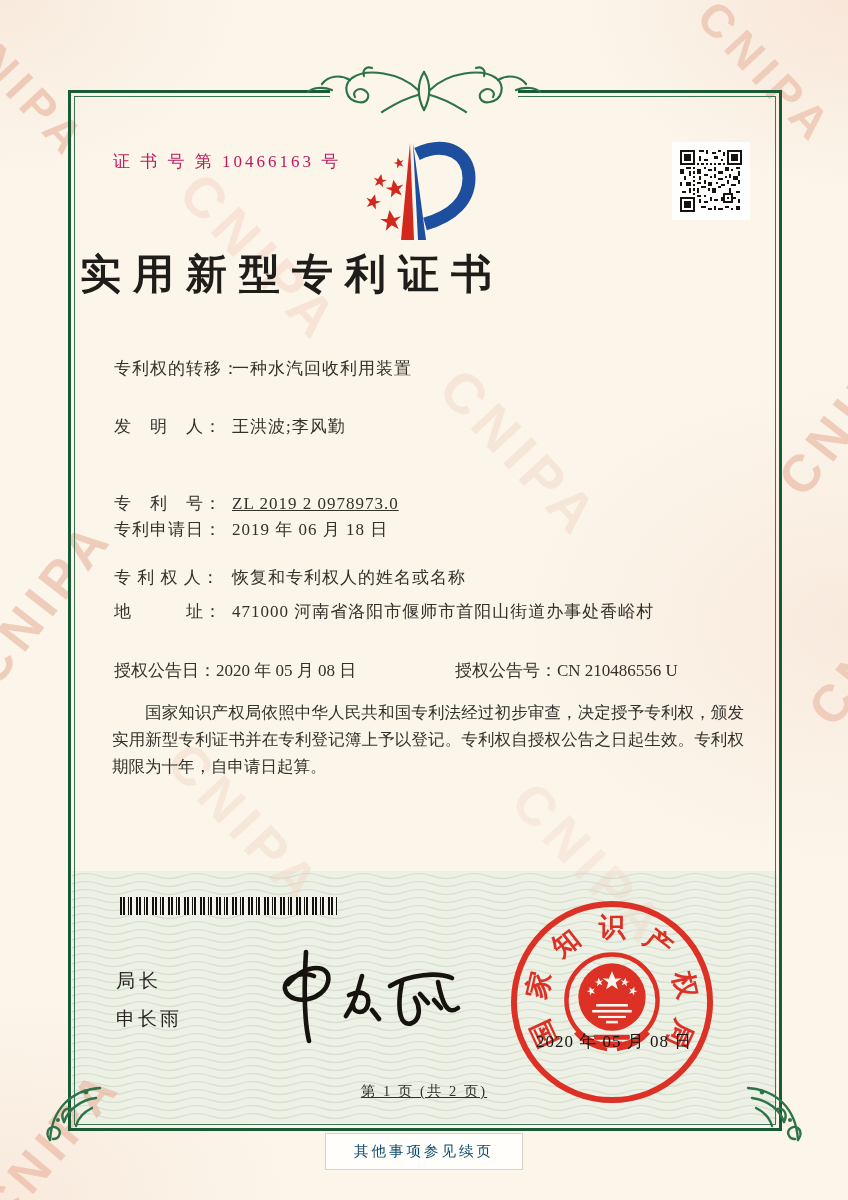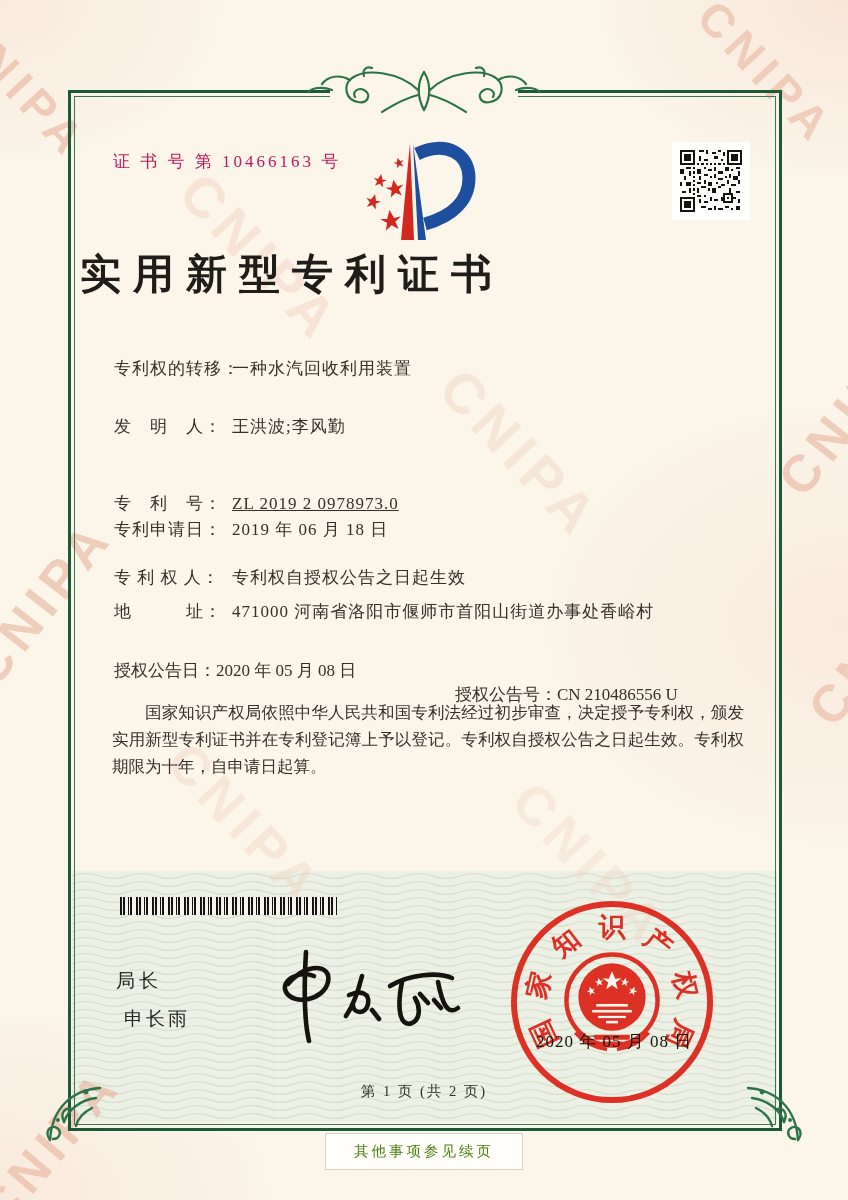--- a/index.html
+++ b/index.html
@@ -47,39 +47,39 @@
   .qr svg{width:62px;height:62px;}
 
   .title{position:absolute;left:68px;top:247px;width:712px;
     font-size:41px;font-weight:700;letter-spacing:12px;text-indent:12px;color:#1f1d1a;}
 
   .fields{position:absolute;left:114px;top:0;width:640px;font-size:17px;color:#34302a;}
   .frow{position:absolute;left:0;white-space:nowrap;}
   .frow .lbl{display:inline-block;width:118px;letter-spacing:1px;}
   .frow .val{letter-spacing:1px;}
   .r1{top:357px;} .r2{top:415px;} .r3{top:492px;text-decoration:underline;} .r4{top:518px;} .r5{top:566px;} .r6{top:600px;} .r7{top:659px;width:640px;}
-  .grant-b{position:absolute;left:341px;top:0;margin-top:24px;}
+  .grant-b{position:absolute;left:341px;top:0;}
 
   .paras{position:absolute;left:112px;top:700px;width:632px;}
   .paras p{margin:0;font-size:16.5px;line-height:1.63;text-align:justify;text-indent:2em;color:#33302b;}
 
   .barcode{position:absolute;left:120px;top:897px;width:218px;height:18px;z-index:4;
     background:repeating-linear-gradient(90deg,#15130f 0 2px,#f5f4ef 2px 3px,#15130f 3px 5px,#f5f4ef 5px 8px,#15130f 8px 9px,#f5f4ef 9px 10px,#15130f 10px 12px,#f5f4ef 12px 16px);}
 
   .signer-title{position:absolute;left:116px;top:968px;font-size:19px;letter-spacing:4px;color:#262320;}
-  .signer-name{position:absolute;left:116px;top:1006px;font-size:19px;letter-spacing:3px;color:#262320;margin-left:8px;}
+  .signer-name{position:absolute;left:116px;top:1006px;font-size:19px;letter-spacing:3px;color:#262320;}
   .signature{position:absolute;left:248px;top:948px;width:230px;height:96px;z-index:5;}
 
   .seal{position:absolute;left:508px;top:898px;width:208px;height:208px;z-index:5;opacity:.93;}
   .seal-date{position:absolute;left:524px;top:1030px;width:180px;text-align:center;font-size:17px;
     letter-spacing:1px;color:#17150f;z-index:6;}
 
-  .page-num{position:absolute;left:68px;top:1082px;width:712px;text-align:center;font-size:14.5px;letter-spacing:2px;color:#33302b;z-index:5;}
+  .page-num{position:absolute;left:68px;top:1082px;width:712px;text-align:center;font-size:14.5px;letter-spacing:2px;color:#33302b;z-index:5;text-decoration:underline;}
   .cont-note{position:absolute;left:424px;top:1133px;transform:translateX(-50%);
-    background:#fffefb;border:1px solid #d9d1c1;padding:8px 28px;font-size:14.5px;letter-spacing:3px;color:#4d7c0f;z-index:5;}
+    background:#fffefb;border:1px solid #d9d1c1;padding:8px 28px;font-size:14.5px;letter-spacing:3px;color:#0c4a6e;z-index:5;}
 </style>
 </head>
 <body>
 
 <div class="band">
   <svg width="705" height="252" viewBox="0 0 712 252" preserveAspectRatio="none">
     <path id="wave-path" d="M0 5 q14 -5 28 0 q14 5 28 0 q14 -5 28 0 q14 5 28 0 q14 -5 28 0 q14 5 28 0 q14 -5 28 0 q14 5 28 0 q14 -5 28 0 q14 5 28 0 q14 -5 28 0 q14 5 28 0 q14 -5 28 0 q14 5 28 0 q14 -5 28 0 q14 5 28 0 q14 -5 28 0 q14 5 28 0 q14 -5 28 0 q14 5 28 0 q14 -5 28 0 q14 5 28 0 q14 -5 28 0 q14 5 28 0 q14 -5 28 0 q14 5 28 0M0 13 q14 -5 28 0 q14 5 28 0 q14 -5 28 0 q14 5 28 0 q14 -5 28 0 q14 5 28 0 q14 -5 28 0 q14 5 28 0 q14 -5 28 0 q14 5 28 0 q14 -5 28 0 q14 5 28 0 q14 -5 28 0 q14 5 28 0 q14 -5 28 0 q14 5 28 0 q14 -5 28 0 q14 5 28 0 q14 -5 28 0 q14 5 28 0 q14 -5 28 0 q14 5 28 0 q14 -5 28 0 q14 5 28 0 q14 -5 28 0 q14 5 28 0M0 21 q14 -5 28 0 q14 5 28 0 q14 -5 28 0 q14 5 28 0 q14 -5 28 0 q14 5 28 0 q14 -5 28 0 q14 5 28 0 q14 -5 28 0 q14 5 28 0 q14 -5 28 0 q14 5 28 0 q14 -5 28 0 q14 5 28 0 q14 -5 28 0 q14 5 28 0 q14 -5 28 0 q14 5 28 0 q14 -5 28 0 q14 5 28 0 q14 -5 28 0 q14 5 28 0 q14 -5 28 0 q14 5 28 0 q14 -5 28 0 q14 5 28 0M0 29 q14 -5 28 0 q14 5 28 0 q14 -5 28 0 q14 5 28 0 q14 -5 28 0 q14 5 28 0 q14 -5 28 0 q14 5 28 0 q14 -5 28 0 q14 5 28 0 q14 -5 28 0 q14 5 28 0 q14 -5 28 0 q14 5 28 0 q14 -5 28 0 q14 5 28 0 q14 -5 28 0 q14 5 28 0 q14 -5 28 0 q14 5 28 0 q14 -5 28 0 q14 5 28 0 q14 -5 28 0 q14 5 28 0 q14 -5 28 0 q14 5 28 0M0 37 q14 -5 28 0 q14 5 28 0 q14 -5 28 0 q14 5 28 0 q14 -5 28 0 q14 5 28 0 q14 -5 28 0 q14 5 28 0 q14 -5 28 0 q14 5 28 0 q14 -5 28 0 q14 5 28 0 q14 -5 28 0 q14 5 28 0 q14 -5 28 0 q14 5 28 0 q14 -5 28 0 q14 5 28 0 q14 -5 28 0 q14 5 28 0 q14 -5 28 0 q14 5 28 0 q14 -5 28 0 q14 5 28 0 q14 -5 28 0 q14 5 28 0M0 45 q14 -5 28 0 q14 5 28 0 q14 -5 28 0 q14 5 28 0 q14 -5 28 0 q14 5 28 0 q14 -5 28 0 q14 5 28 0 q14 -5 28 0 q14 5 28 0 q14 -5 28 0 q14 5 28 0 q14 -5 28 0 q14 5 28 0 q14 -5 28 0 q14 5 28 0 q14 -5 28 0 q14 5 28 0 q14 -5 28 0 q14 5 28 0 q14 -5 28 0 q14 5 28 0 q14 -5 28 0 q14 5 28 0 q14 -5 28 0 q14 5 28 0M0 53 q14 -5 28 0 q14 5 28 0 q14 -5 28 0 q14 5 28 0 q14 -5 28 0 q14 5 28 0 q14 -5 28 0 q14 5 28 0 q14 -5 28 0 q14 5 28 0 q14 -5 28 0 q14 5 28 0 q14 -5 28 0 q14 5 28 0 q14 -5 28 0 q14 5 28 0 q14 -5 28 0 q14 5 28 0 q14 -5 28 0 q14 5 28 0 q14 -5 28 0 q14 5 28 0 q14 -5 28 0 q14 5 28 0 q14 -5 28 0 q14 5 28 0M0 61 q14 -5 28 0 q14 5 28 0 q14 -5 28 0 q14 5 28 0 q14 -5 28 0 q14 5 28 0 q14 -5 28 0 q14 5 28 0 q14 -5 28 0 q14 5 28 0 q14 -5 28 0 q14 5 28 0 q14 -5 28 0 q14 5 28 0 q14 -5 28 0 q14 5 28 0 q14 -5 28 0 q14 5 28 0 q14 -5 28 0 q14 5 28 0 q14 -5 28 0 q14 5 28 0 q14 -5 28 0 q14 5 28 0 q14 -5 28 0 q14 5 28 0M0 69 q14 -5 28 0 q14 5 28 0 q14 -5 28 0 q14 5 28 0 q14 -5 28 0 q14 5 28 0 q14 -5 28 0 q14 5 28 0 q14 -5 28 0 q14 5 28 0 q14 -5 28 0 q14 5 28 0 q14 -5 28 0 q14 5 28 0 q14 -5 28 0 q14 5 28 0 q14 -5 28 0 q14 5 28 0 q14 -5 28 0 q14 5 28 0 q14 -5 28 0 q14 5 28 0 q14 -5 28 0 q14 5 28 0 q14 -5 28 0 q14 5 28 0M0 77 q14 -5 28 0 q14 5 28 0 q14 -5 28 0 q14 5 28 0 q14 -5 28 0 q14 5 28 0 q14 -5 28 0 q14 5 28 0 q14 -5 28 0 q14 5 28 0 q14 -5 28 0 q14 5 28 0 q14 -5 28 0 q14 5 28 0 q14 -5 28 0 q14 5 28 0 q14 -5 28 0 q14 5 28 0 q14 -5 28 0 q14 5 28 0 q14 -5 28 0 q14 5 28 0 q14 -5 28 0 q14 5 28 0 q14 -5 28 0 q14 5 28 0M0 85 q14 -5 28 0 q14 5 28 0 q14 -5 28 0 q14 5 28 0 q14 -5 28 0 q14 5 28 0 q14 -5 28 0 q14 5 28 0 q14 -5 28 0 q14 5 28 0 q14 -5 28 0 q14 5 28 0 q14 -5 28 0 q14 5 28 0 q14 -5 28 0 q14 5 28 0 q14 -5 28 0 q14 5 28 0 q14 -5 28 0 q14 5 28 0 q14 -5 28 0 q14 5 28 0 q14 -5 28 0 q14 5 28 0 q14 -5 28 0 q14 5 28 0M0 93 q14 -5 28 0 q14 5 28 0 q14 -5 28 0 q14 5 28 0 q14 -5 28 0 q14 5 28 0 q14 -5 28 0 q14 5 28 0 q14 -5 28 0 q14 5 28 0 q14 -5 28 0 q14 5 28 0 q14 -5 28 0 q14 5 28 0 q14 -5 28 0 q14 5 28 0 q14 -5 28 0 q14 5 28 0 q14 -5 28 0 q14 5 28 0 q14 -5 28 0 q14 5 28 0 q14 -5 28 0 q14 5 28 0 q14 -5 28 0 q14 5 28 0M0 101 q14 -5 28 0 q14 5 28 0 q14 -5 28 0 q14 5 28 0 q14 -5 28 0 q14 5 28 0 q14 -5 28 0 q14 5 28 0 q14 -5 28 0 q14 5 28 0 q14 -5 28 0 q14 5 28 0 q14 -5 28 0 q14 5 28 0 q14 -5 28 0 q14 5 28 0 q14 -5 28 0 q14 5 28 0 q14 -5 28 0 q14 5 28 0 q14 -5 28 0 q14 5 28 0 q14 -5 28 0 q14 5 28 0 q14 -5 28 0 q14 5 28 0M0 109 q14 -5 28 0 q14 5 28 0 q14 -5 28 0 q14 5 28 0 q14 -5 28 0 q14 5 28 0 q14 -5 28 0 q14 5 28 0 q14 -5 28 0 q14 5 28 0 q14 -5 28 0 q14 5 28 0 q14 -5 28 0 q14 5 28 0 q14 -5 28 0 q14 5 28 0 q14 -5 28 0 q14 5 28 0 q14 -5 28 0 q14 5 28 0 q14 -5 28 0 q14 5 28 0 q14 -5 28 0 q14 5 28 0 q14 -5 28 0 q14 5 28 0M0 117 q14 -5 28 0 q14 5 28 0 q14 -5 28 0 q14 5 28 0 q14 -5 28 0 q14 5 28 0 q14 -5 28 0 q14 5 28 0 q14 -5 28 0 q14 5 28 0 q14 -5 28 0 q14 5 28 0 q14 -5 28 0 q14 5 28 0 q14 -5 28 0 q14 5 28 0 q14 -5 28 0 q14 5 28 0 q14 -5 28 0 q14 5 28 0 q14 -5 28 0 q14 5 28 0 q14 -5 28 0 q14 5 28 0 q14 -5 28 0 q14 5 28 0M0 125 q14 -5 28 0 q14 5 28 0 q14 -5 28 0 q14 5 28 0 q14 -5 28 0 q14 5 28 0 q14 -5 28 0 q14 5 28 0 q14 -5 28 0 q14 5 28 0 q14 -5 28 0 q14 5 28 0 q14 -5 28 0 q14 5 28 0 q14 -5 28 0 q14 5 28 0 q14 -5 28 0 q14 5 28 0 q14 -5 28 0 q14 5 28 0 q14 -5 28 0 q14 5 28 0 q14 -5 28 0 q14 5 28 0 q14 -5 28 0 q14 5 28 0M0 133 q14 -5 28 0 q14 5 28 0 q14 -5 28 0 q14 5 28 0 q14 -5 28 0 q14 5 28 0 q14 -5 28 0 q14 5 28 0 q14 -5 28 0 q14 5 28 0 q14 -5 28 0 q14 5 28 0 q14 -5 28 0 q14 5 28 0 q14 -5 28 0 q14 5 28 0 q14 -5 28 0 q14 5 28 0 q14 -5 28 0 q14 5 28 0 q14 -5 28 0 q14 5 28 0 q14 -5 28 0 q14 5 28 0 q14 -5 28 0 q14 5 28 0M0 141 q14 -5 28 0 q14 5 28 0 q14 -5 28 0 q14 5 28 0 q14 -5 28 0 q14 5 28 0 q14 -5 28 0 q14 5 28 0 q14 -5 28 0 q14 5 28 0 q14 -5 28 0 q14 5 28 0 q14 -5 28 0 q14 5 28 0 q14 -5 28 0 q14 5 28 0 q14 -5 28 0 q14 5 28 0 q14 -5 28 0 q14 5 28 0 q14 -5 28 0 q14 5 28 0 q14 -5 28 0 q14 5 28 0 q14 -5 28 0 q14 5 28 0M0 149 q14 -5 28 0 q14 5 28 0 q14 -5 28 0 q14 5 28 0 q14 -5 28 0 q14 5 28 0 q14 -5 28 0 q14 5 28 0 q14 -5 28 0 q14 5 28 0 q14 -5 28 0 q14 5 28 0 q14 -5 28 0 q14 5 28 0 q14 -5 28 0 q14 5 28 0 q14 -5 28 0 q14 5 28 0 q14 -5 28 0 q14 5 28 0 q14 -5 28 0 q14 5 28 0 q14 -5 28 0 q14 5 28 0 q14 -5 28 0 q14 5 28 0M0 157 q14 -5 28 0 q14 5 28 0 q14 -5 28 0 q14 5 28 0 q14 -5 28 0 q14 5 28 0 q14 -5 28 0 q14 5 28 0 q14 -5 28 0 q14 5 28 0 q14 -5 28 0 q14 5 28 0 q14 -5 28 0 q14 5 28 0 q14 -5 28 0 q14 5 28 0 q14 -5 28 0 q14 5 28 0 q14 -5 28 0 q14 5 28 0 q14 -5 28 0 q14 5 28 0 q14 -5 28 0 q14 5 28 0 q14 -5 28 0 q14 5 28 0M0 165 q14 -5 28 0 q14 5 28 0 q14 -5 28 0 q14 5 28 0 q14 -5 28 0 q14 5 28 0 q14 -5 28 0 q14 5 28 0 q14 -5 28 0 q14 5 28 0 q14 -5 28 0 q14 5 28 0 q14 -5 28 0 q14 5 28 0 q14 -5 28 0 q14 5 28 0 q14 -5 28 0 q14 5 28 0 q14 -5 28 0 q14 5 28 0 q14 -5 28 0 q14 5 28 0 q14 -5 28 0 q14 5 28 0 q14 -5 28 0 q14 5 28 0M0 173 q14 -5 28 0 q14 5 28 0 q14 -5 28 0 q14 5 28 0 q14 -5 28 0 q14 5 28 0 q14 -5 28 0 q14 5 28 0 q14 -5 28 0 q14 5 28 0 q14 -5 28 0 q14 5 28 0 q14 -5 28 0 q14 5 28 0 q14 -5 28 0 q14 5 28 0 q14 -5 28 0 q14 5 28 0 q14 -5 28 0 q14 5 28 0 q14 -5 28 0 q14 5 28 0 q14 -5 28 0 q14 5 28 0 q14 -5 28 0 q14 5 28 0M0 181 q14 -5 28 0 q14 5 28 0 q14 -5 28 0 q14 5 28 0 q14 -5 28 0 q14 5 28 0 q14 -5 28 0 q14 5 28 0 q14 -5 28 0 q14 5 28 0 q14 -5 28 0 q14 5 28 0 q14 -5 28 0 q14 5 28 0 q14 -5 28 0 q14 5 28 0 q14 -5 28 0 q14 5 28 0 q14 -5 28 0 q14 5 28 0 q14 -5 28 0 q14 5 28 0 q14 -5 28 0 q14 5 28 0 q14 -5 28 0 q14 5 28 0M0 189 q14 -5 28 0 q14 5 28 0 q14 -5 28 0 q14 5 28 0 q14 -5 28 0 q14 5 28 0 q14 -5 28 0 q14 5 28 0 q14 -5 28 0 q14 5 28 0 q14 -5 28 0 q14 5 28 0 q14 -5 28 0 q14 5 28 0 q14 -5 28 0 q14 5 28 0 q14 -5 28 0 q14 5 28 0 q14 -5 28 0 q14 5 28 0 q14 -5 28 0 q14 5 28 0 q14 -5 28 0 q14 5 28 0 q14 -5 28 0 q14 5 28 0M0 197 q14 -5 28 0 q14 5 28 0 q14 -5 28 0 q14 5 28 0 q14 -5 28 0 q14 5 28 0 q14 -5 28 0 q14 5 28 0 q14 -5 28 0 q14 5 28 0 q14 -5 28 0 q14 5 28 0 q14 -5 28 0 q14 5 28 0 q14 -5 28 0 q14 5 28 0 q14 -5 28 0 q14 5 28 0 q14 -5 28 0 q14 5 28 0 q14 -5 28 0 q14 5 28 0 q14 -5 28 0 q14 5 28 0 q14 -5 28 0 q14 5 28 0M0 205 q14 -5 28 0 q14 5 28 0 q14 -5 28 0 q14 5 28 0 q14 -5 28 0 q14 5 28 0 q14 -5 28 0 q14 5 28 0 q14 -5 28 0 q14 5 28 0 q14 -5 28 0 q14 5 28 0 q14 -5 28 0 q14 5 28 0 q14 -5 28 0 q14 5 28 0 q14 -5 28 0 q14 5 28 0 q14 -5 28 0 q14 5 28 0 q14 -5 28 0 q14 5 28 0 q14 -5 28 0 q14 5 28 0 q14 -5 28 0 q14 5 28 0M0 213 q14 -5 28 0 q14 5 28 0 q14 -5 28 0 q14 5 28 0 q14 -5 28 0 q14 5 28 0 q14 -5 28 0 q14 5 28 0 q14 -5 28 0 q14 5 28 0 q14 -5 28 0 q14 5 28 0 q14 -5 28 0 q14 5 28 0 q14 -5 28 0 q14 5 28 0 q14 -5 28 0 q14 5 28 0 q14 -5 28 0 q14 5 28 0 q14 -5 28 0 q14 5 28 0 q14 -5 28 0 q14 5 28 0 q14 -5 28 0 q14 5 28 0M0 221 q14 -5 28 0 q14 5 28 0 q14 -5 28 0 q14 5 28 0 q14 -5 28 0 q14 5 28 0 q14 -5 28 0 q14 5 28 0 q14 -5 28 0 q14 5 28 0 q14 -5 28 0 q14 5 28 0 q14 -5 28 0 q14 5 28 0 q14 -5 28 0 q14 5 28 0 q14 -5 28 0 q14 5 28 0 q14 -5 28 0 q14 5 28 0 q14 -5 28 0 q14 5 28 0 q14 -5 28 0 q14 5 28 0 q14 -5 28 0 q14 5 28 0M0 229 q14 -5 28 0 q14 5 28 0 q14 -5 28 0 q14 5 28 0 q14 -5 28 0 q14 5 28 0 q14 -5 28 0 q14 5 28 0 q14 -5 28 0 q14 5 28 0 q14 -5 28 0 q14 5 28 0 q14 -5 28 0 q14 5 28 0 q14 -5 28 0 q14 5 28 0 q14 -5 28 0 q14 5 28 0 q14 -5 28 0 q14 5 28 0 q14 -5 28 0 q14 5 28 0 q14 -5 28 0 q14 5 28 0 q14 -5 28 0 q14 5 28 0M0 237 q14 -5 28 0 q14 5 28 0 q14 -5 28 0 q14 5 28 0 q14 -5 28 0 q14 5 28 0 q14 -5 28 0 q14 5 28 0 q14 -5 28 0 q14 5 28 0 q14 -5 28 0 q14 5 28 0 q14 -5 28 0 q14 5 28 0 q14 -5 28 0 q14 5 28 0 q14 -5 28 0 q14 5 28 0 q14 -5 28 0 q14 5 28 0 q14 -5 28 0 q14 5 28 0 q14 -5 28 0 q14 5 28 0 q14 -5 28 0 q14 5 28 0M0 245 q14 -5 28 0 q14 5 28 0 q14 -5 28 0 q14 5 28 0 q14 -5 28 0 q14 5 28 0 q14 -5 28 0 q14 5 28 0 q14 -5 28 0 q14 5 28 0 q14 -5 28 0 q14 5 28 0 q14 -5 28 0 q14 5 28 0 q14 -5 28 0 q14 5 28 0 q14 -5 28 0 q14 5 28 0 q14 -5 28 0 q14 5 28 0 q14 -5 28 0 q14 5 28 0 q14 -5 28 0 q14 5 28 0 q14 -5 28 0 q14 5 28 0" fill="none" stroke="#d2dbc8" stroke-width="1.2" opacity="0.95"></path>
   </svg>
 </div>
 
@@ -196,21 +196,21 @@
     <div class="frow r2">
       <span class="lbl">发　明　人：</span><span class="val">王洪波;李风勤</span>
     </div>
     <div class="frow r3">
       <span class="lbl">专　利　号：</span><span class="val">ZL 2019 2 0978973.0</span>
     </div>
     <div class="frow r4">
       <span class="lbl">专利申请日：</span><span class="val">2019 年 06 月 18 日</span>
     </div>
     <div class="frow r5">
-      <span class="lbl">专 利 权 人：</span><span class="val">专利权自授权公告之日起生效</span>
+      <span class="lbl">专 利 权 人：</span><span class="val">恢复和专利权人的姓名或名称</span>
     </div>
     <div class="frow r6">
       <span class="lbl">地　　　址：</span><span class="val">471000 河南省洛阳市偃师市首阳山街道办事处香峪村</span>
     </div>
     <div class="frow r7">
       <span>授权公告日：</span><span>2020 年 05 月 08 日</span>
       <span class="grant-b">
         <span>授权公告号：</span><span>CN 210486556 U</span>
       </span>
     </div>

